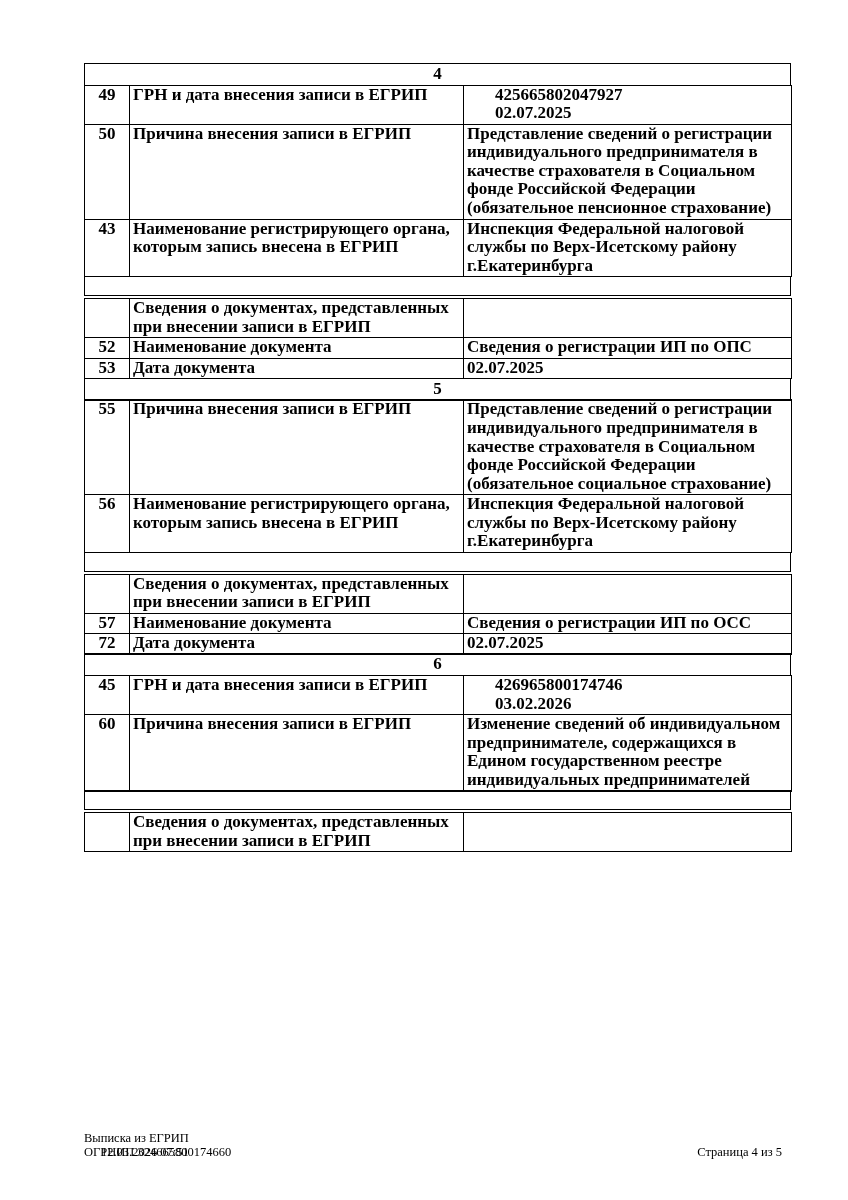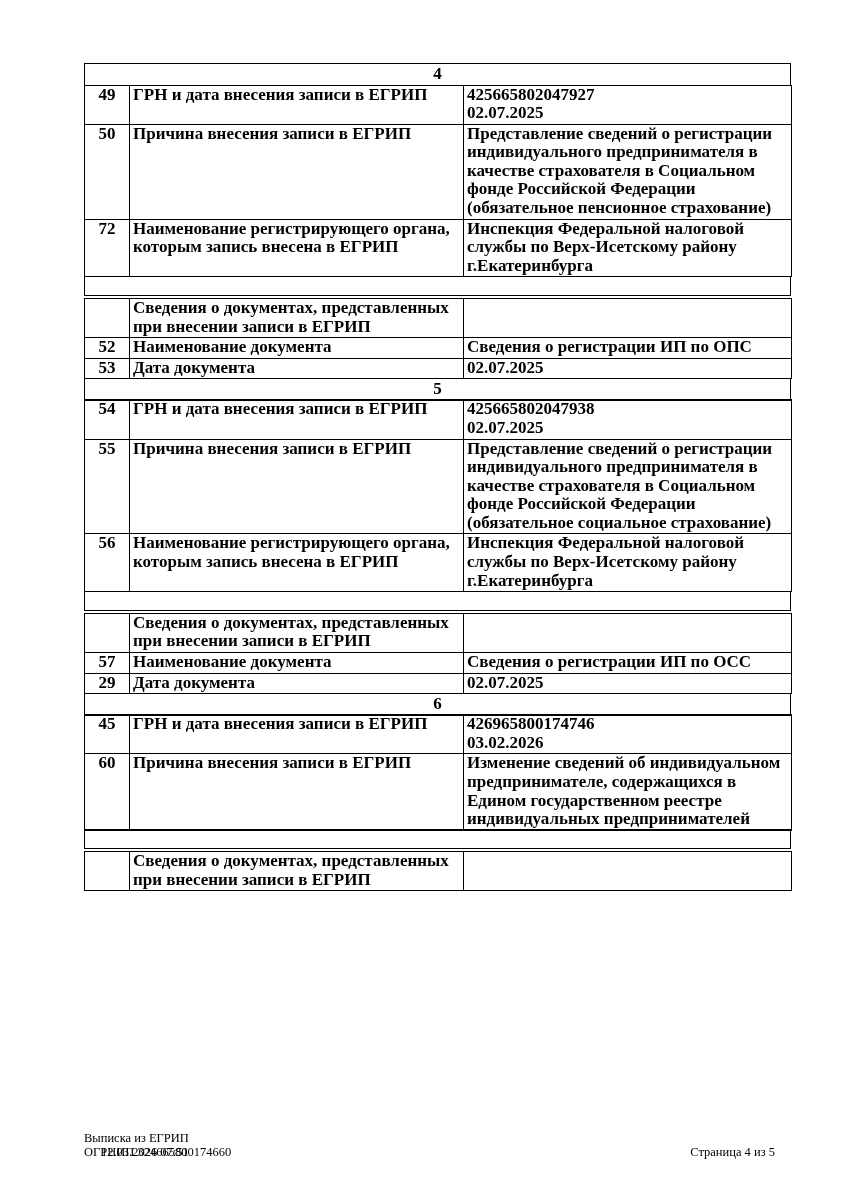--- a/index.html
+++ b/index.html
@@ -17,28 +17,28 @@
     border:1.5px solid #000; padding:0 3px 1px 3px; vertical-align:top;
     font-size:17px; line-height:18.6px; word-wrap:break-word;font-weight:bold;
   }
   col.c1 { width:45px; }
   col.c2 { width:334px; }
   col.c3 { width:328px; }
   table.head td { text-align:center; font-weight:bold; height:19px; padding-top:1px; }
   table.spacer td { height:17px; }
   table.docs { margin-top:2px; }
   td.num { text-align:center; }
-  .ln { display:block; }
+  .ln { display:block;margin-left:28px; }
   .footer {
     position:absolute; left:84px; top:1131px; width:707px; height:28px;
     font-size:12.5px; line-height:13.5px;
   }
   .f-center { position:absolute; left:0; right:0; bottom:0; text-align:left; }
   .f-left   { position:absolute; left:0; bottom:0;text-align:right; }
-  .f-right  { position:absolute; right:16px; bottom:0;margin-left:40px; }
+  .f-right  { position:absolute; right:9px; bottom:0;margin-left:40px; }
 </style>
 </head>
 <body>
 
 <div class="page">
   <div class="doc">
 
     <table class="tbl head">
       <tbody>
           <tr>
@@ -60,21 +60,21 @@
           <span class="ln">425665802047927</span>
           <span class="ln">02.07.2025</span>
         </td>
       </tr>
       <tr>
         <td class="num">50</td>
         <td>Причина внесения записи в ЕГРИП</td>
         <td>Представление сведений о регистрации индивидуального предпринимателя в качестве страхователя в Социальном фонде Российской Федерации (обязательное пенсионное страхование)</td>
       </tr>
       <tr>
-        <td class="num">72</td>
+        <td class="num">43</td>
         <td>Наименование регистрирующего органа, которым запись внесена в ЕГРИП</td>
         <td>Инспекция Федеральной налоговой службы по Верх-Исетскому району г.Екатеринбурга</td>
       </tr>
     </tbody>
       </table>
     <table class="tbl spacer">
       <tbody>
           <tr>
             <td></td>
           </tr>
@@ -112,28 +112,20 @@
       </tr>
     </tbody>
       </table>
     <table class="tbl">
       <colgroup>
           <col class="c1">
           <col class="c2">
           <col class="c3">
         </colgroup>
       <tbody>
-          <tr>
-        <td class="num">54</td>
-        <td>ГРН и дата внесения записи в ЕГРИП</td>
-        <td>
-          <span class="ln">425665802047938</span>
-          <span class="ln">02.07.2025</span>
-        </td>
-      </tr>
       <tr>
         <td class="num">55</td>
         <td>Причина внесения записи в ЕГРИП</td>
         <td>Представление сведений о регистрации индивидуального предпринимателя в качестве страхователя в Социальном фонде Российской Федерации (обязательное социальное страхование)</td>
       </tr>
       <tr>
         <td class="num">56</td>
         <td>Наименование регистрирующего органа, которым запись внесена в ЕГРИП</td>
         <td>Инспекция Федеральной налоговой службы по Верх-Исетскому району г.Екатеринбурга</td>
       </tr>
@@ -157,21 +149,21 @@
         <td class="num"></td>
         <td>Сведения о документах, представленных при внесении записи в ЕГРИП</td>
         <td></td>
       </tr>
       <tr>
         <td class="num">57</td>
         <td>Наименование документа</td>
         <td>Сведения о регистрации ИП по ОСС</td>
       </tr>
       <tr>
-        <td class="num">29</td>
+        <td class="num">72</td>
         <td>Дата документа</td>
         <td>02.07.2025</td>
       </tr>
     </tbody>
       </table>
 
     <table class="tbl head">
       <tbody>
           <tr>
         <td>6</td>

